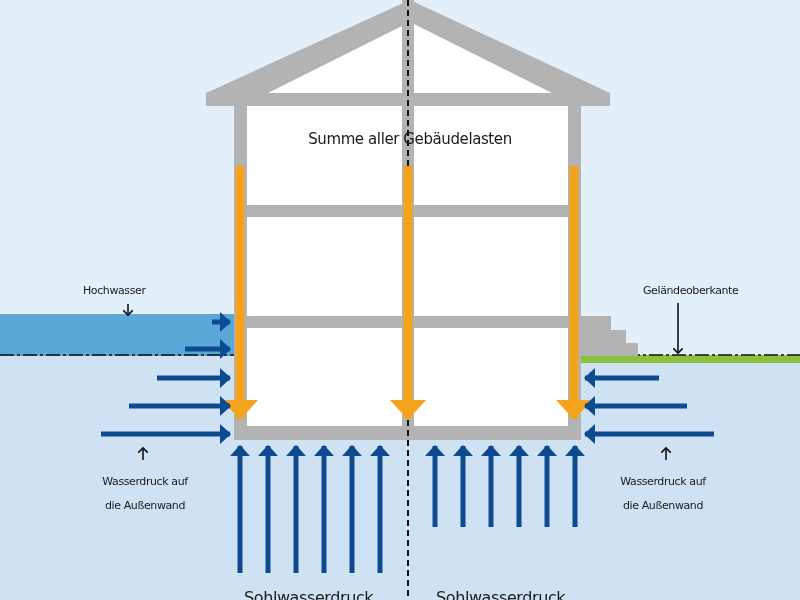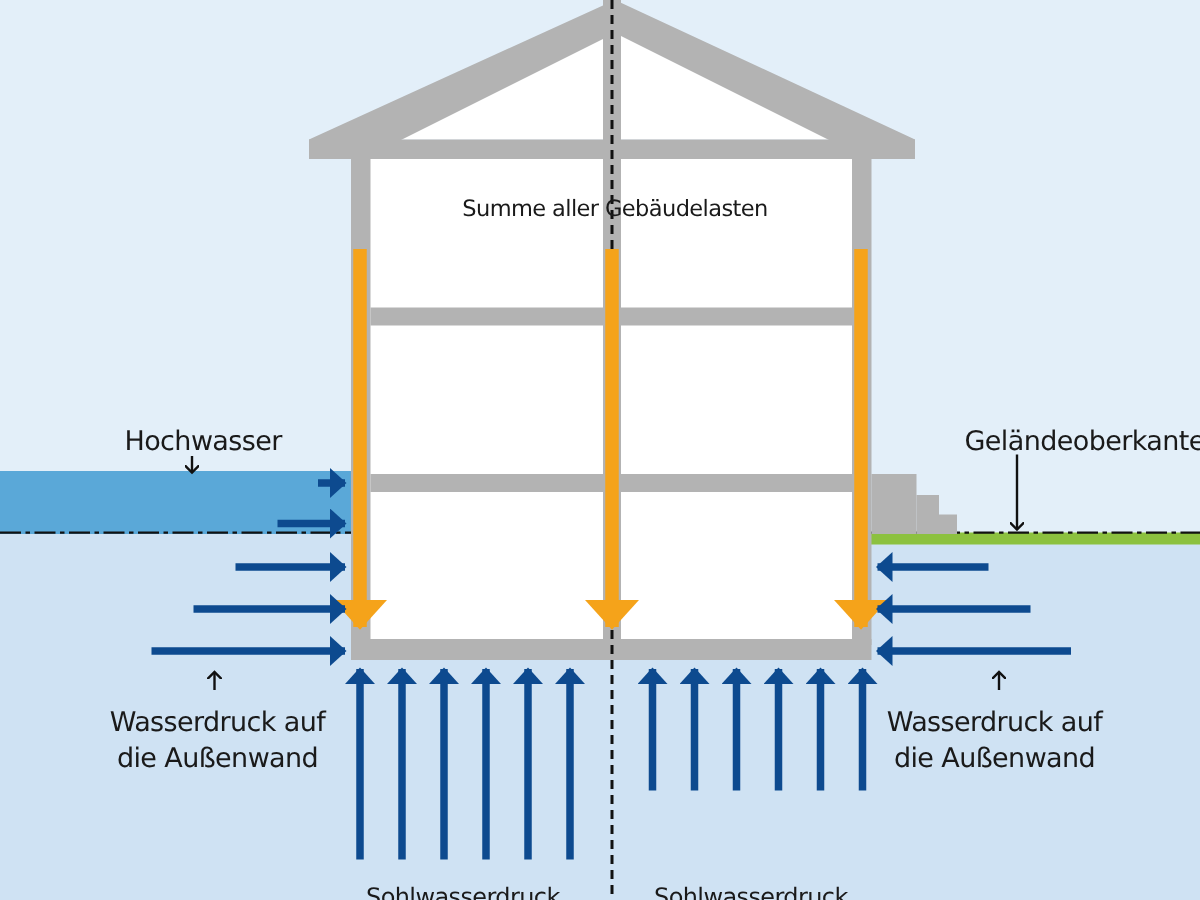--- a/index.html
+++ b/index.html
@@ -1,19 +1,19 @@
 <!DOCTYPE html>
 <html><head>
 <meta charset="utf-8">
 <style>
   html,body{margin:0;padding:0;}
   body{width:800px;height:600px;overflow:hidden;background:#e3eff9;font-family:"DejaVu Sans",sans-serif;}
   #stage{position:relative;width:800px;height:600px;}
   svg{position:absolute;left:0;top:0;}
-  .lbl{position:absolute;font-family:"DejaVu Sans",sans-serif;font-size:18px;color:#1a1a1a;white-space:nowrap;letter-spacing:-0.4px;}
+  .lbl{position:absolute;font-family:"DejaVu Sans",sans-serif;font-size:11px;color:#1a1a1a;white-space:nowrap;letter-spacing:-0.4px;}
   .center{text-align:center;}
 </style>
 </head>
 <body>
 
 <div id="stage">
 <svg width="800" height="600" viewBox="0 0 800 600">
   <defs>
     <marker id="ah-blue" markerWidth="4" markerHeight="4" refX="2" refY="2" orient="auto" markerUnits="strokeWidth">
       <path d="M0,0 L2.2,2 L0,4 Z" fill="#0d4a8f"></path>

